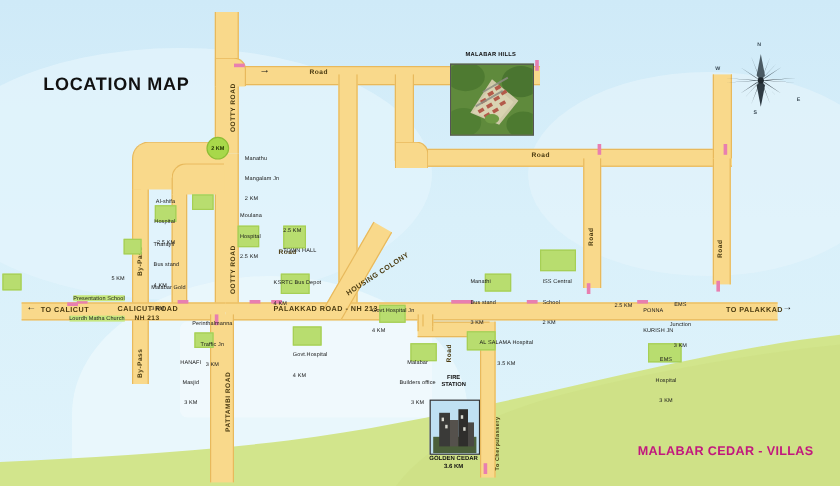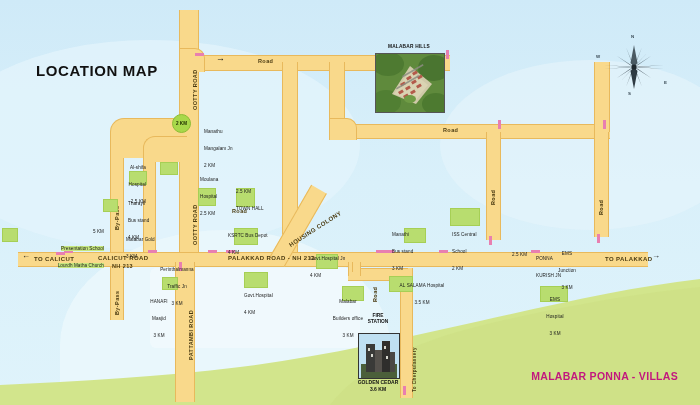--- a/index.html
+++ b/index.html
@@ -395,16 +395,16 @@
       </g>
     </svg>
     <span class="cdir" style="left:33px;top:-2px;">N</span>
     <span class="cdir" style="left:66px;top:44px;">E</span>
     <span class="cdir" style="left:30px;top:55px;">S</span>
     <span class="cdir" style="left:-2px;top:18px;">W</span>
   </div>
 
   <div id="loc-title">LOCATION MAP</div>
   <div id="villa-title">
-    <div>MALABAR PONNA - VILLAS</div>
+    <div>MALABAR CEDAR - VILLAS</div>
   </div>
 
 </div>
 
 </body></html>

